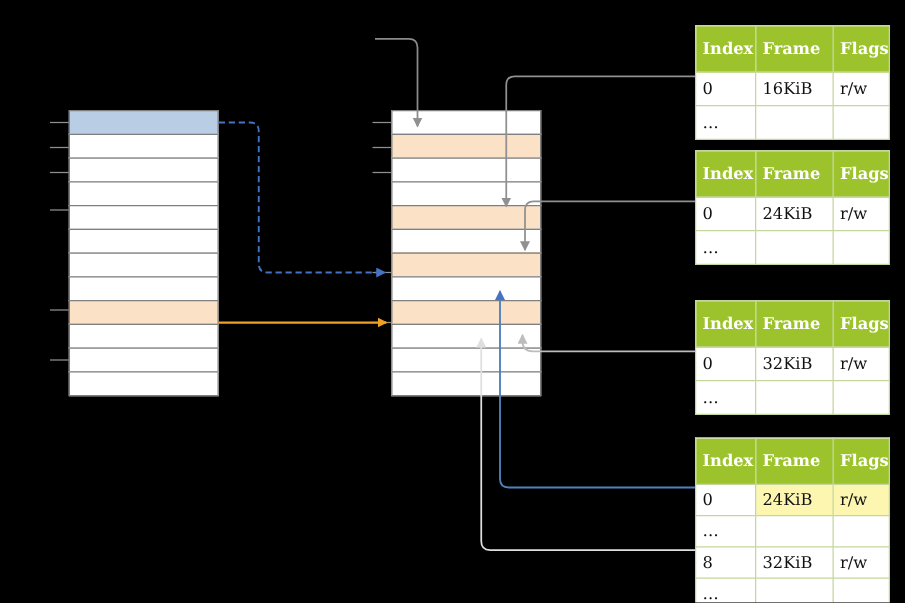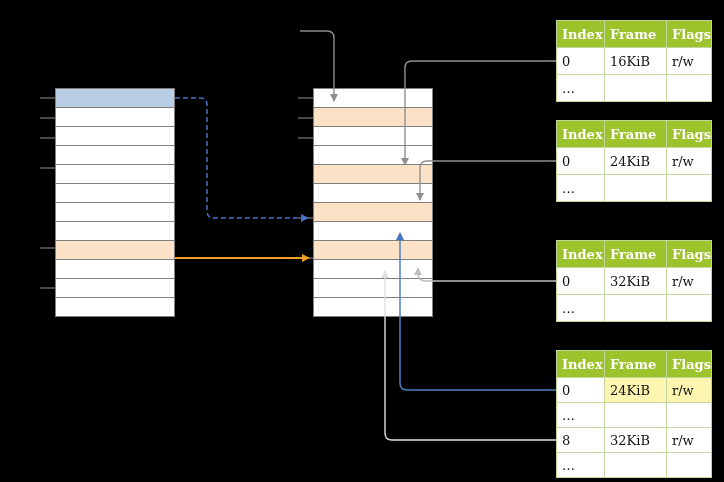--- a/index.html
+++ b/index.html
@@ -21,21 +21,21 @@
   }
   .mem-row:first-child{margin-top:0;}
   .mem-row.blue{background:#b9cde5;}
   .mem-row.peach{background:#fbe2c7;}
   .ptable{
     position:absolute;left:556px;border-collapse:collapse;table-layout:fixed;
     background:#fff;
   }
   .ptable th{
     background:#9dc32c;color:#fff;font-weight:bold;font-size:13px;
-    text-align:left;padding:0 0 0 5px;height:27px;border:1px solid #c3d69b;
+    text-align:left;padding:0 0 0 5px;height:37px;border:1px solid #c3d69b;
     box-sizing:border-box;
   }
   .ptable td{
     font-size:13px;color:#111;padding:0 0 0 5px;border:1px solid #c3d69b;
     background:#fff;box-sizing:border-box;white-space:nowrap;overflow:hidden;
   }
   .ptable td.hl{background:#fdf6b1;}
   svg.arrows{position:absolute;left:0;top:0;z-index:5;pointer-events:none;}
 </style>
 </head>

